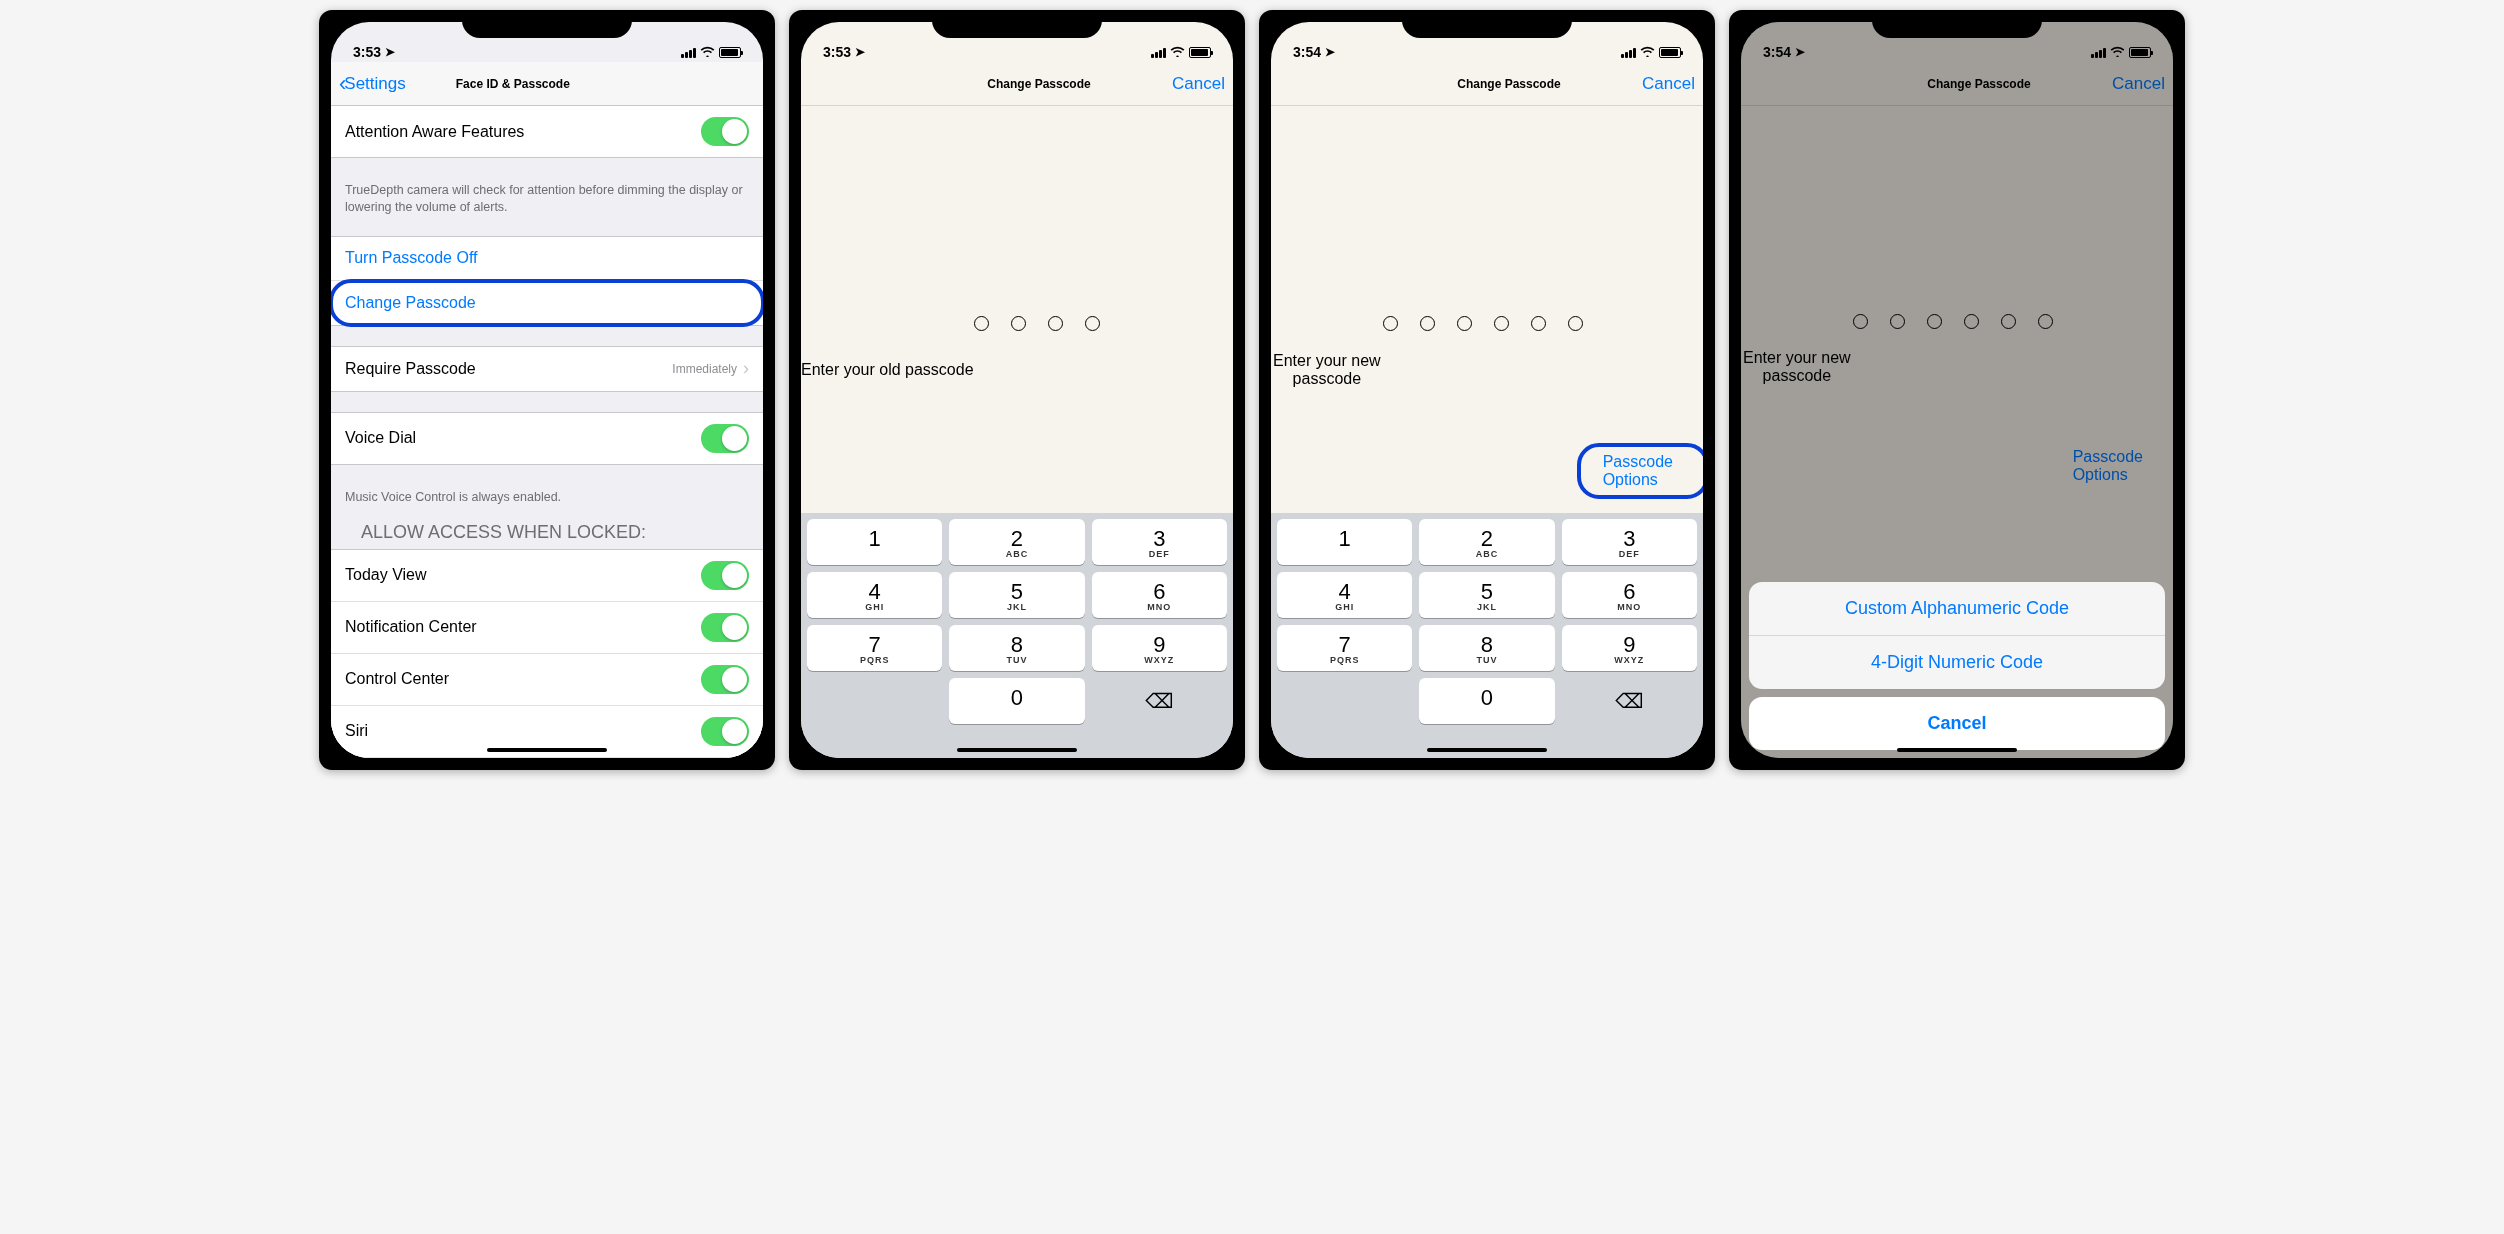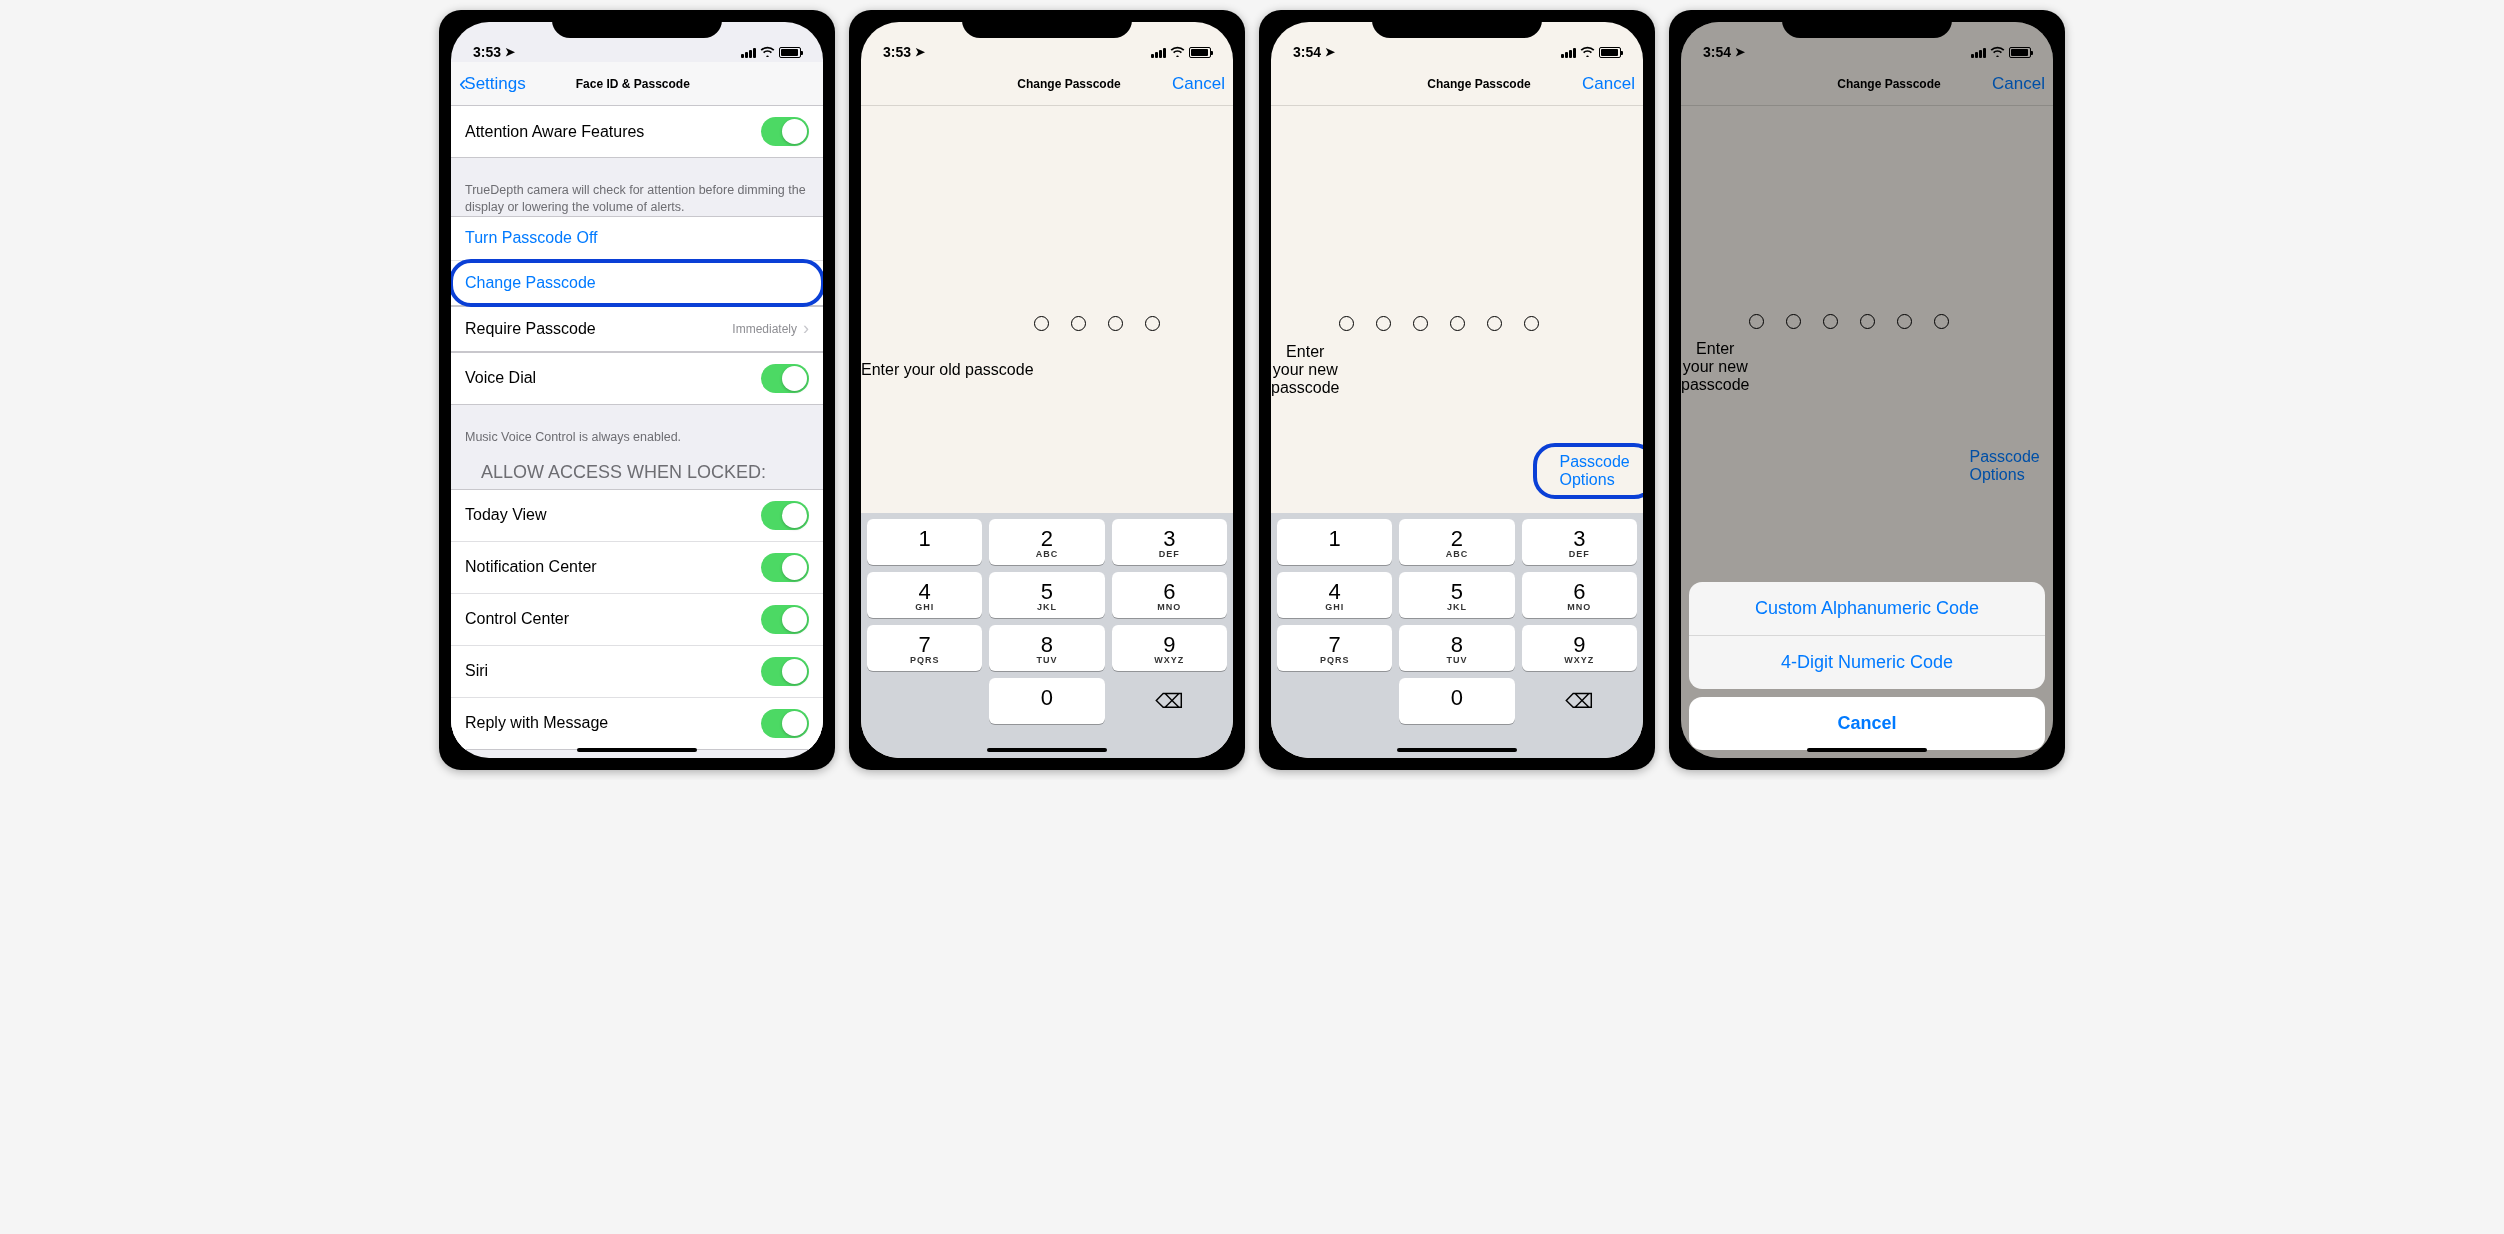--- a/index.html
+++ b/index.html
@@ -5,24 +5,24 @@
   * { margin: 0; padding: 0; box-sizing: border-box; }
   body {
     background: #f5f5f5;
     font-family: -apple-system, BlinkMacSystemFont, "Helvetica Neue", sans-serif;
     display: flex;
     gap: 14px;
     padding: 10px;
     justify-content: center;
   }
   .phone {
-    width: 396px;
+    width: 456px;
     height: 760px;
     background: #000;
-    border-radius: 22px;
+    border-radius: 13px;
     padding: 12px;
     position: relative;
     box-shadow: 0 2px 10px rgba(0,0,0,.3);
   }
   .screen {
     width: 100%;
     height: 100%;
     background: #efeff4;
     border-radius: 38px;
     overflow: hidden;
@@ -71,21 +71,21 @@
     align-items: center;
     padding: 0 8px;
     position:relative;
   }
   .nav-back { color:#007aff; font-size:17px; display:flex; align-items:center;}
   .nav-back-chevron { font-size:22px; font-weight:300; margin-right:-2px;}
   .nav-title { position:absolute; left:0; right:0; text-align:center; font-size:12px; font-weight:600; color:#000; pointer-events:none;padding-left:44px;}
   .nav-title.left-align { position:static; text-align:left; margin-left:6px; pointer-events:auto;}
   .nav-right { margin-left:auto; color:#007aff; font-size:17px;}
   .content { flex:1; overflow:hidden; display:flex; flex-direction:column;}
-  .cell-group { background:#fff; border-top:1px solid #c8c7cc; border-bottom:1px solid #c8c7cc;}
+  .cell-group { margin-top: 20px; background:#fff; border-top:1px solid #c8c7cc; border-bottom:1px solid #c8c7cc;}
   .cell-group.first { margin-top:0; border-top:none;}
   .cell {
     min-height:44px;
     padding: 11px 14px;
     display:flex;
     align-items:center;
     border-bottom:1px solid #e0e0e3;
     font-size:16px;
     color:#000;
     background:#fff;

